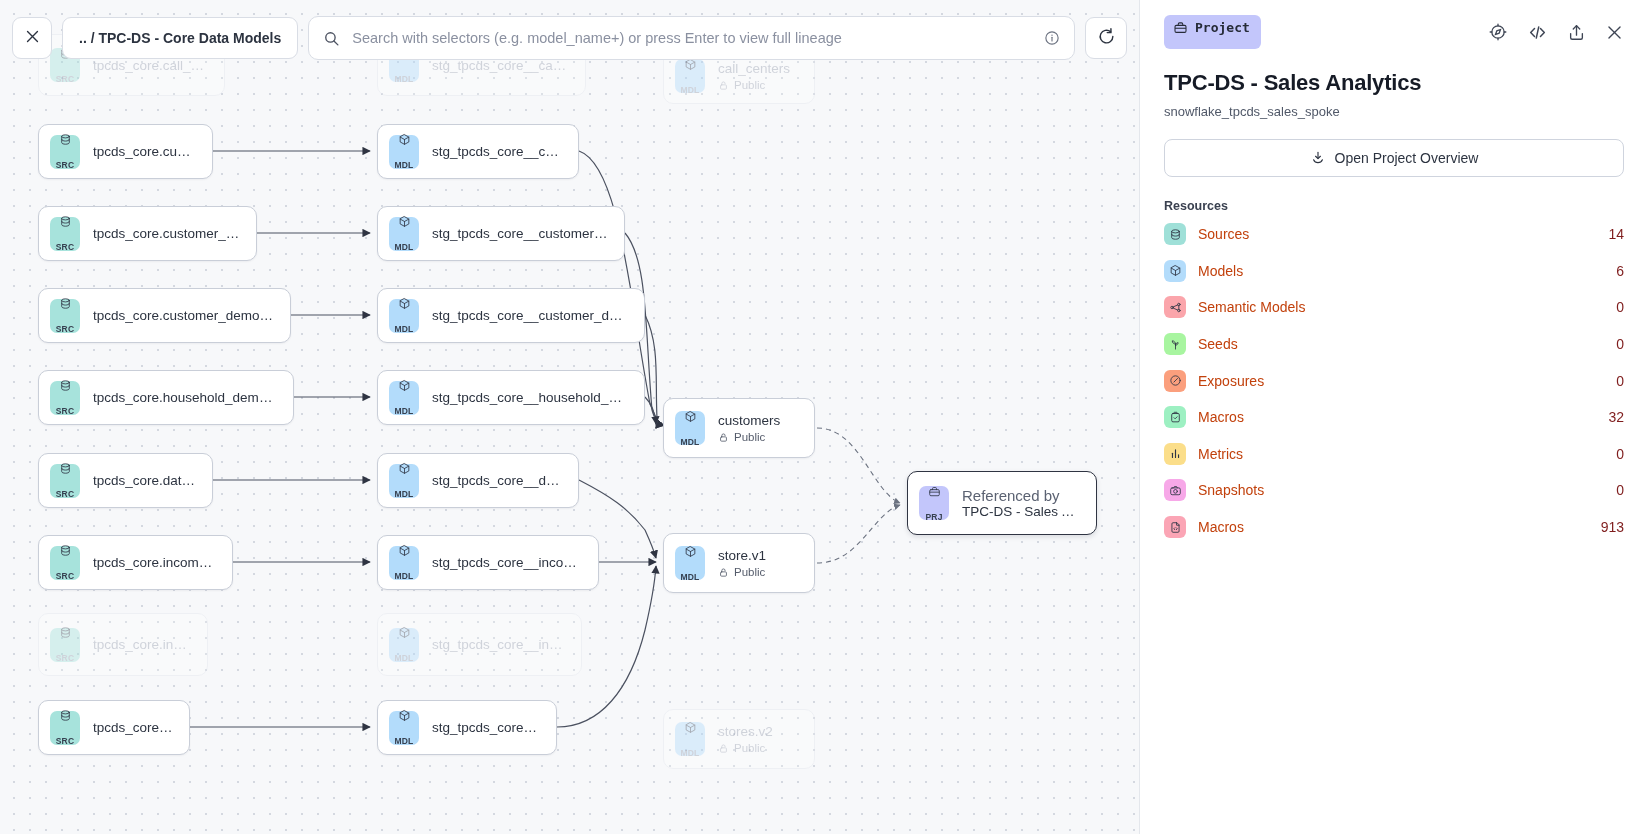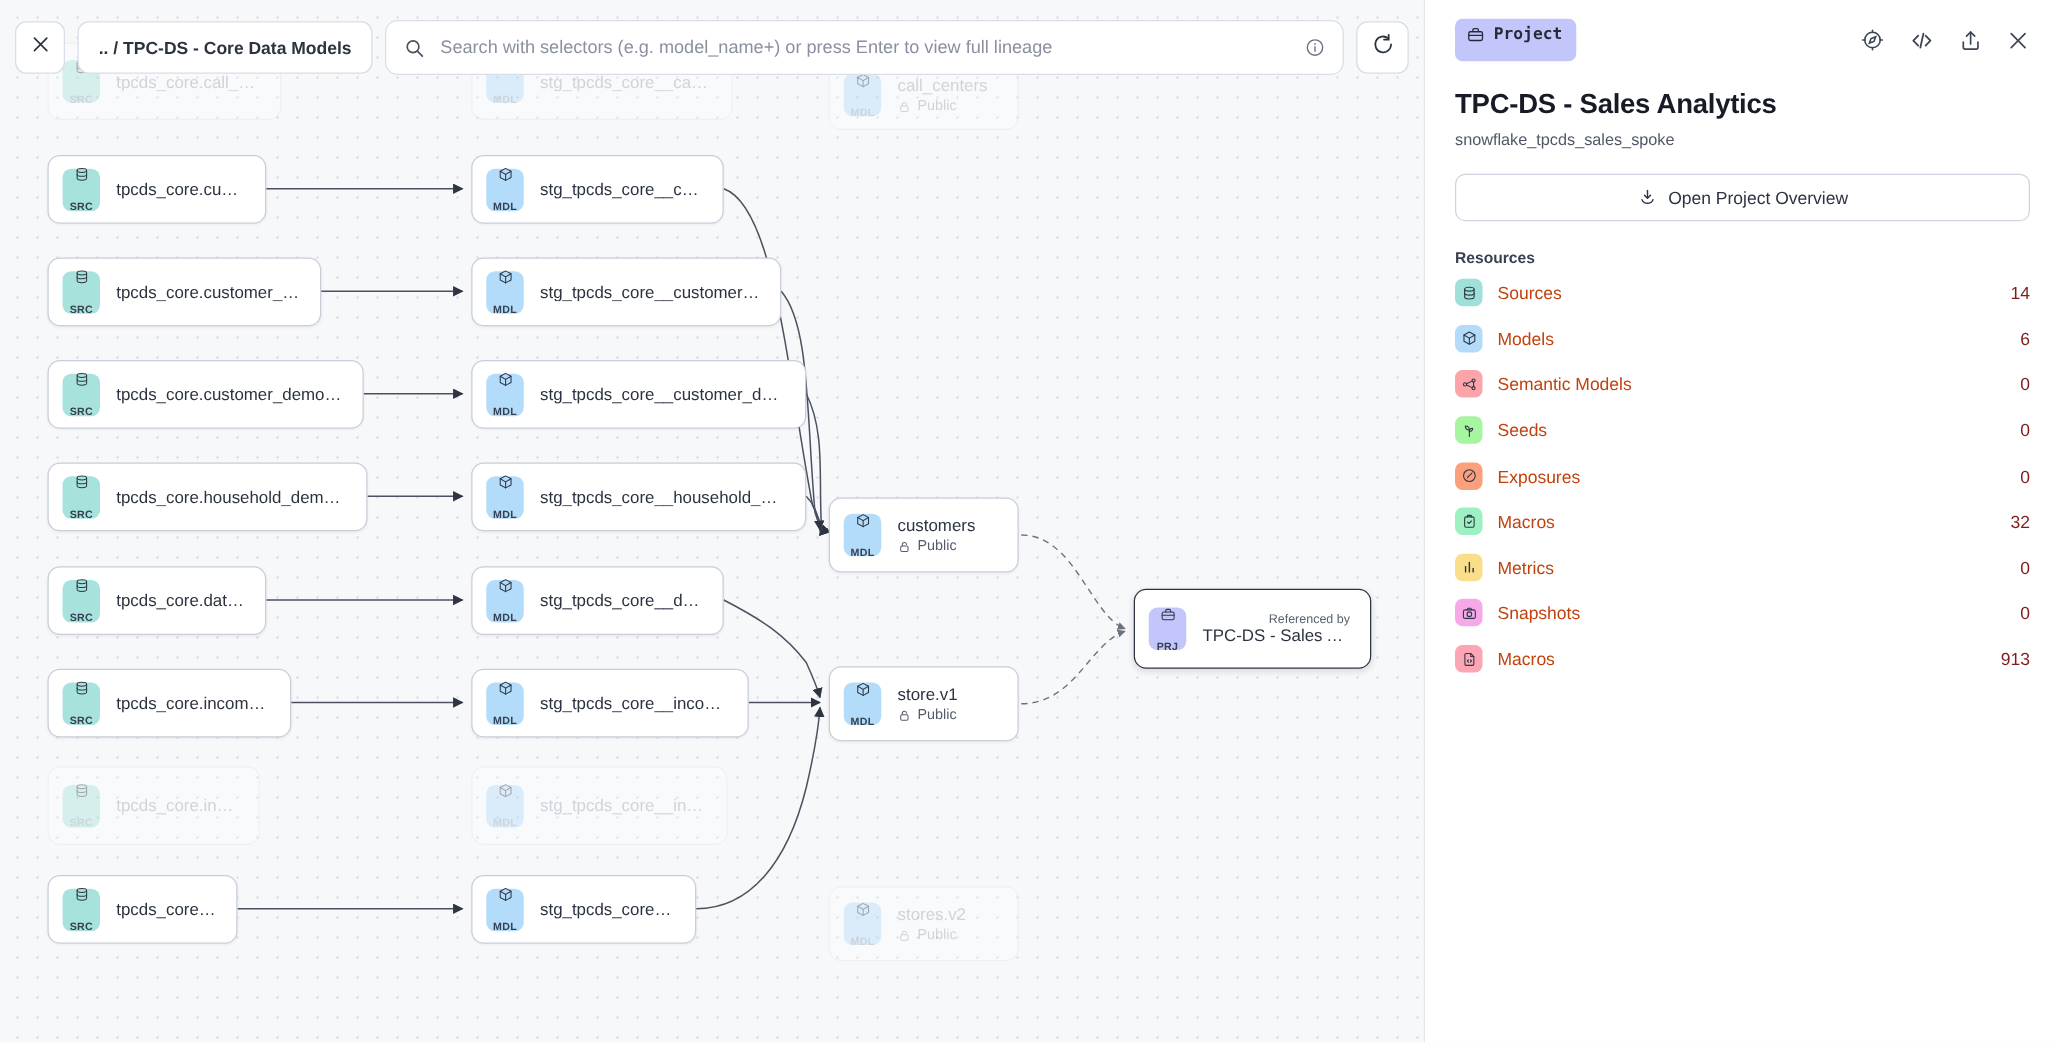--- a/index.html
+++ b/index.html
@@ -95,21 +95,21 @@
   .node-body { margin-left:13px; min-width:0; }
   .node-title {
     font-size:13.5px; color:#2c3340; white-space:nowrap;
     overflow:hidden; text-overflow:ellipsis;
   }
   .node.project .node-title { font-size:13.5px; }
   .node-sub {
     display:flex; align-items:center; gap:5px;
     font-size:11.5px; color:#555c6b; margin-top:3px;
   }
-  .node-kicker { font-size:10px; color:#5b6272;text-align:right; }
+  .node-kicker { font-size:15px; color:#5b6272; }
   .ghost .node-title, .ghost .node-sub, .ghost .badge .bt { color:#9aa1b0; }
 
   
   #panel {
     width:509px; flex:0 0 509px; height:834px;
     background:#fff; border-left:1px solid #e4e7ec;
     padding:0 24px;
     position:relative;
   }
   #panel-head {

